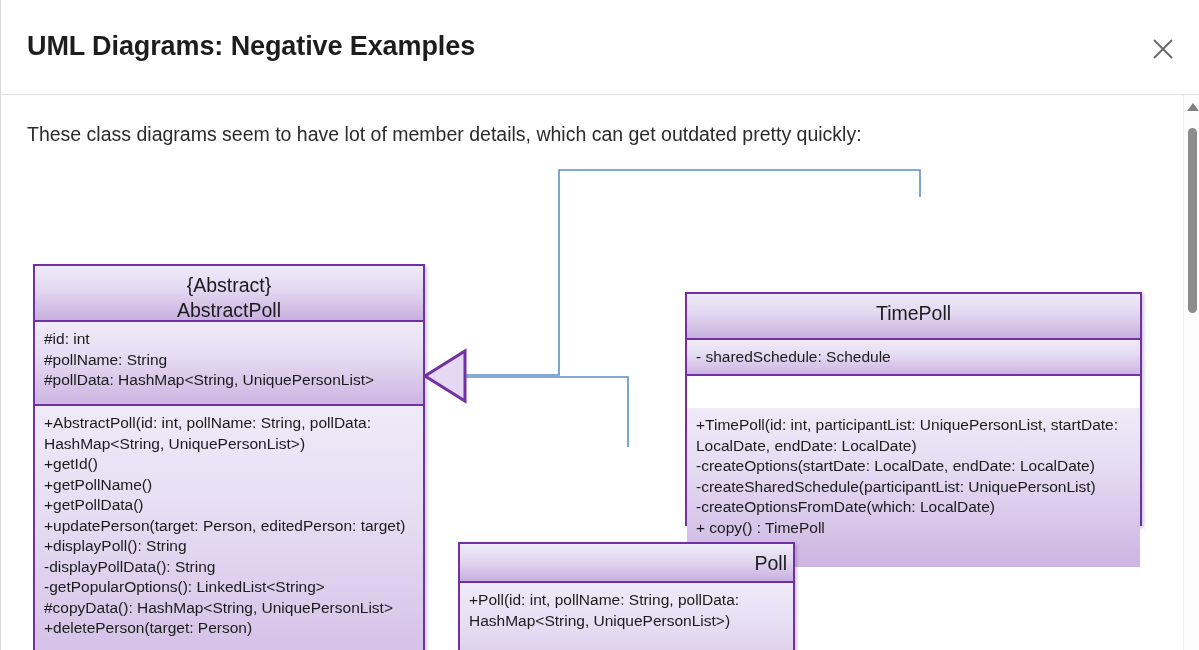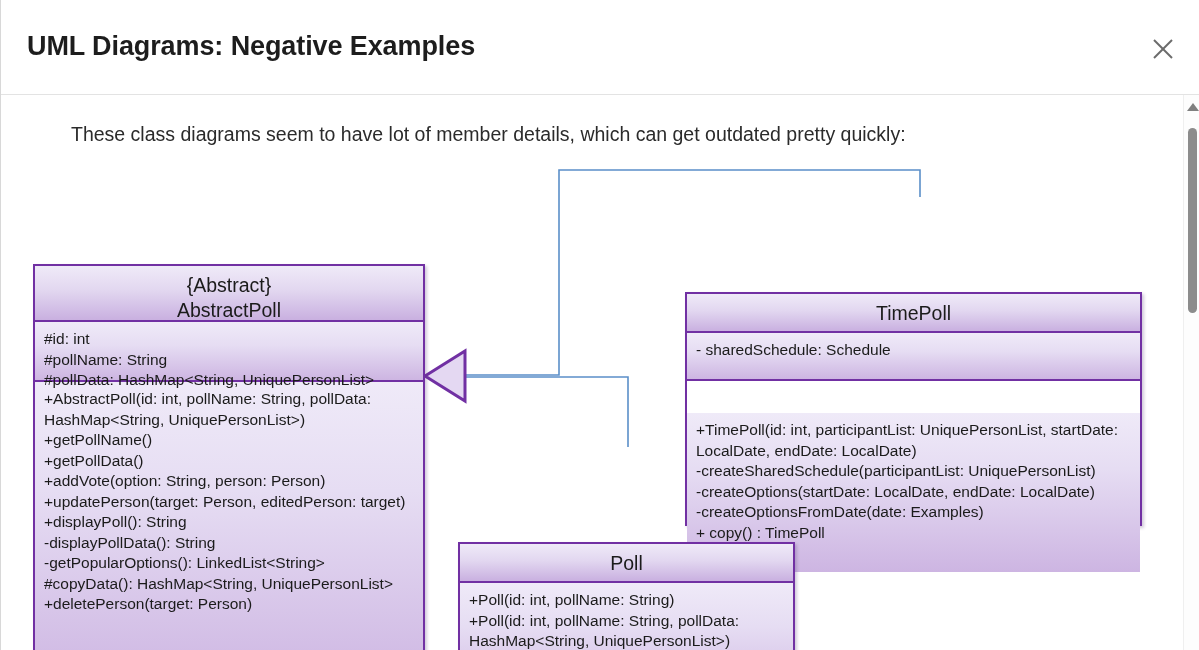--- a/index.html
+++ b/index.html
@@ -69,21 +69,20 @@
     overflow: hidden;
     background: #ffffff;
   }
   .intro-text {
     position: absolute;
     left: 26px;
     top: 28px;
     font-size: 19.5px;
     color: #2b2b2b;
     white-space: nowrap;
-    margin-left: 44px;
   }
 
   
   .scrollbar {
     position: absolute;
     right: 0;
     top: 0;
     width: 17px;
     height: 555px;
     background: #fdfdfd;
@@ -158,30 +157,30 @@
     box-sizing: border-box;
     font-size: 15.5px;
     line-height: 20.5px;
     color: #1b1b1b;
   }
   .uml-attrs div, .uml-ops div { white-space: pre-wrap; }
 
   
   #box-abstractpoll { left: 32px;  top: 169px; width: 392px; height: 454px; }
   #box-abstractpoll .uml-head  { height: 56px; }
-  #box-abstractpoll .uml-attrs { height: 60px; }
+  #box-abstractpoll .uml-attrs { height: 84px; }
   #box-abstractpoll .uml-ops   { height: 310px; }
 
   #box-timepoll { left: 684px; top: 197px; width: 457px; height: 234px; }
-  #box-timepoll .uml-head  { height: 39px; }
-  #box-timepoll .uml-attrs { height: 48px; }
+  #box-timepoll .uml-head  { height: 46px; }
+  #box-timepoll .uml-attrs { height: 36px; }
   #box-timepoll .uml-ops   { height: 159px; margin-top: 32px; }
 
   #box-poll { left: 457px; top: 447px; width: 337px; height: 167px; }
-  #box-poll .uml-head  { height: 39px; }
+  #box-poll .uml-head  { height: 39px; text-align: right; }
   #box-poll .uml-ops   { height: 124px; }
 </style>
 </head>
 <body>
 
 <div class="window">
 
   <div class="titlebar">
     <div class="dialog-title">UML Diagrams: Negative Examples</div>
     <button class="close-btn">
@@ -214,55 +213,54 @@
           <div>{Abstract}</div>
           <div>AbstractPoll</div>
         </div>
         <div class="uml-attrs">
           <div>#id: int</div>
           <div>#pollName: String</div>
           <div>#pollData: HashMap&lt;String, UniquePersonList&gt;</div>
         </div>
         <div class="uml-ops">
           <div>+AbstractPoll(id: int, pollName: String, pollData: HashMap&lt;String, UniquePersonList&gt;)</div>
+          <div>+getId()</div>
           <div>+getPollName()</div>
           <div>+getPollData()</div>
-          <div>+addVote(option: String, person: Person)</div>
           <div>+updatePerson(target: Person, editedPerson: target)</div>
           <div>+displayPoll(): String</div>
           <div>-displayPollData(): String</div>
           <div>-getPopularOptions(): LinkedList&lt;String&gt;</div>
           <div>#copyData(): HashMap&lt;String, UniquePersonList&gt;</div>
           <div>+deletePerson(target: Person)</div>
 
         </div>
       </div>
 
       <div class="uml-class" id="box-timepoll">
         <div class="uml-head">
           <div>TimePoll</div>
         </div>
         <div class="uml-attrs">
           <div>- sharedSchedule: Schedule</div>
         </div>
         <div class="uml-ops">
           <div>+TimePoll(id: int, participantList: UniquePersonList, startDate: LocalDate, endDate: LocalDate)</div>
+          <div>-createOptions(startDate: LocalDate, endDate: LocalDate)</div>
           <div>-createSharedSchedule(participantList: UniquePersonList)</div>
-          <div>-createOptions(startDate: LocalDate, endDate: LocalDate)</div>
-          <div>-createOptionsFromDate(date: Examples)</div>
+          <div>-createOptionsFromDate(which: LocalDate)</div>
           <div>+ copy() : TimePoll</div>
         </div>
       </div>
 
       <div class="uml-class" id="box-poll">
         <div class="uml-head">
           <div>Poll</div>
         </div>
         <div class="uml-ops">
-          <div>+Poll(id: int, pollName: String)</div>
           <div>+Poll(id: int, pollName: String, pollData: HashMap&lt;String, UniquePersonList&gt;)</div>
 
         </div>
       </div>
 
     </div>
 
     <div class="scrollbar">
       <div class="sb-arrow-up"></div>
       <div class="sb-thumb"></div>

